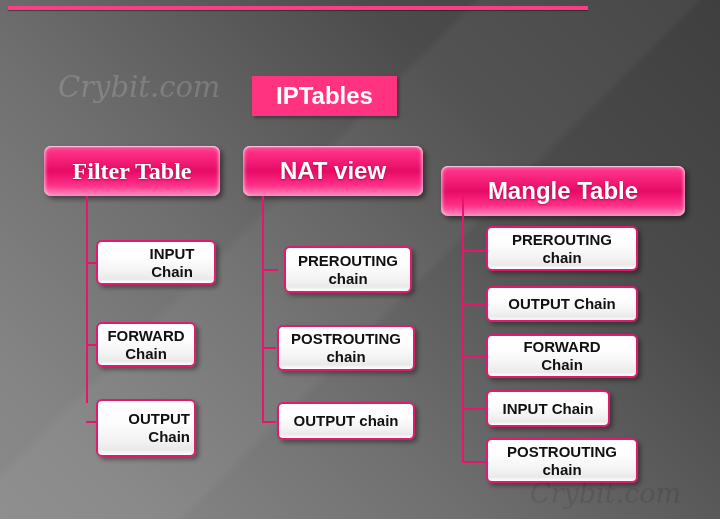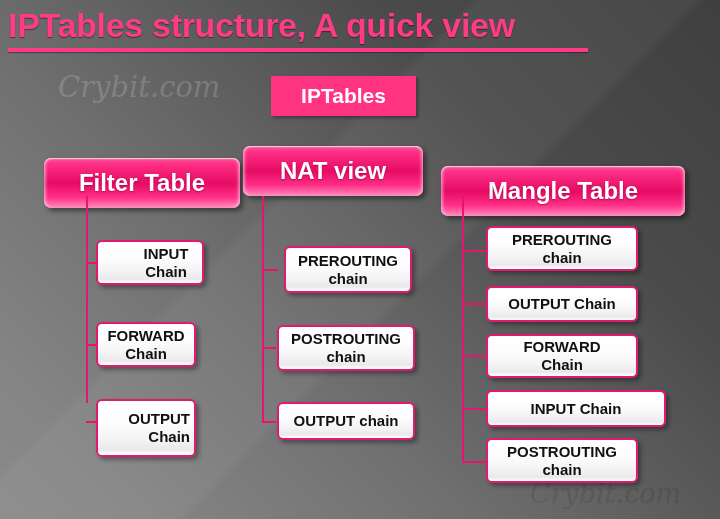--- a/index.html
+++ b/index.html
@@ -88,24 +88,23 @@
     position: absolute;
     left: 252px;
     top: 76px;
     width: 145px;
     height: 40px;
     background: #ff3380;
     display: flex;
     align-items: center;
     justify-content: center;
     color: #ffffff;
-    font-size: 21px;
+    font-size: 24px;
     font-weight: bold;
     box-shadow: 2px 2px 3px rgba(0,0,0,0.35);
-    margin-left: 19px;
   }
 
   
   .table-box {
     position: absolute;
     height: 50px;
     border-radius: 7px;
     background:
       linear-gradient(to bottom,
         #f2559b 0%,
@@ -123,21 +122,21 @@
     align-items: center;
     justify-content: center;
   }
   .table-box span {
     color: #ffffff;
     font-weight: bold;
     font-size: 24px;
     text-shadow: 0 1px 2px rgba(120,0,45,0.55);
   }
 
-  #box-filter { left: 44px;  top: 158px; width: 196px; }
+  #box-filter { left: 44px;  top: 146px; width: 176px; font-family: Liberation Serif, serif; }
   #box-nat    { left: 243px; top: 146px; width: 180px; }
   #box-mangle { left: 441px; top: 146px; width: 244px; margin-top: 20px; }
 
   
   .chain-box {
     position: absolute;
     border: 2px solid #e01a6e;
     border-radius: 6px;
     background:
       linear-gradient(to bottom,
@@ -162,40 +161,39 @@
     padding: 0 4px;
   }
   .chain-box .l2 { display: block; }
 </style>
 </head>
 <body>
 
 <div id="slide">
 
   <div class="title-wrap">
-    <div class="title-text">IPTables structure, A quick view</div>
     <div class="title-rule"></div>
   </div>
 
   <div class="watermark watermark-top">Crybit.com</div>
   <div class="watermark watermark-bottom">Crybit.com</div>
 
   <div class="root-box">
     <span>IPTables</span>
   </div>
 
   <div class="table-box" id="box-filter">
     <span>Filter Table</span>
   </div>
   <div class="vline" style="left:86px; top:196px; height:207px;"></div>
   <div class="hline" style="left:86px; top:262px; width:12px;"></div>
   <div class="hline" style="left:86px; top:344px; width:12px;"></div>
   <div class="hline" style="left:86px; top:421px; width:12px;"></div>
 
-  <div class="chain-box" style="left:96px; top:240px; width:108px; height:45px;padding-left:36px;">
+  <div class="chain-box" style="left:96px; top:240px; width:120px; height:45px;padding-left:36px;">
     <span>INPUT</span>
     <span class="l2">Chain</span>
   </div>
   <div class="chain-box" style="left:96px; top:322px; width:100px; height:45px;">
     <span>FORWARD</span>
     <span class="l2">Chain</span>
   </div>
   <div class="chain-box" style="left:96px; top:399px; width:100px; height:58px;align-items:flex-end;">
     <span>OUTPUT</span>
     <span class="l2">Chain</span>
@@ -235,21 +233,21 @@
     <span>PREROUTING</span>
     <span class="l2">chain</span>
   </div>
   <div class="chain-box" style="left:486px; top:286px; width:152px; height:36px;">
     <span>OUTPUT Chain</span>
   </div>
   <div class="chain-box" style="left:486px; top:334px; width:152px; height:44px;">
     <span>FORWARD</span>
     <span class="l2">Chain</span>
   </div>
-  <div class="chain-box" style="left:486px; top:390px; width:180px; height:37px;">
+  <div class="chain-box" style="left:486px; top:390px; width:124px; height:37px;">
     <span>INPUT Chain</span>
   </div>
   <div class="chain-box" style="left:486px; top:438px; width:152px; height:45px;">
     <span>POSTROUTING</span>
     <span class="l2">chain</span>
   </div>
 
 </div>
 
 </body></html>

